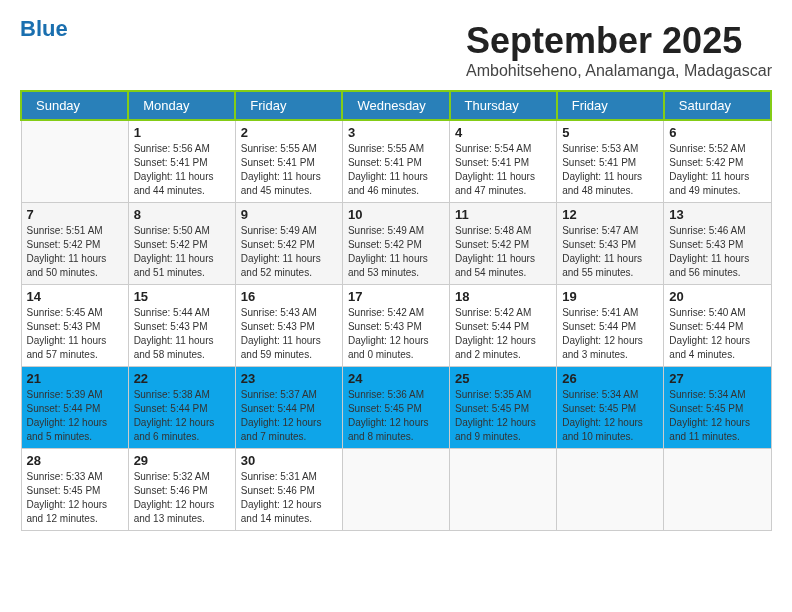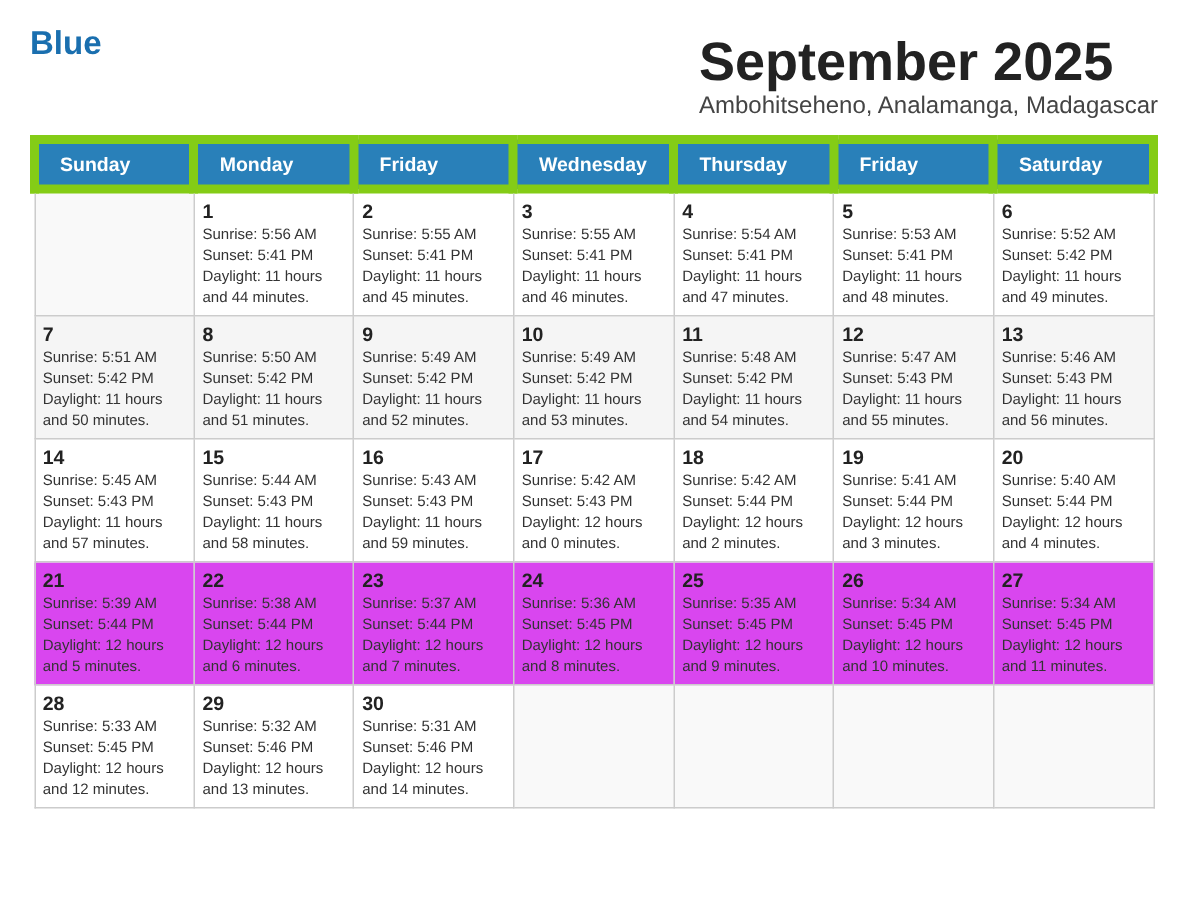--- a/index.html
+++ b/index.html
@@ -36,22 +36,22 @@
       width: 100%;
       border-collapse: collapse;
       font-size: 11px;
     }
     thead tr th {
       background: #2980b9;
       color: #fff;
       padding: 6px 14px;
       text-align: left;
       font-size: 13px;
-      font-weight: bold;
-      border: 6px solid #84cc16;
+      font-weight: normal;
+      border: 2px solid #84cc16;
     }
     tbody tr td {
       border: 1px solid #ccc;
       vertical-align: top;
       padding: 4px 5px;
       height: 80px;
       width: 107px;
     }
     tbody tr td.empty {
       background: #f9f9f9;
@@ -175,21 +175,21 @@
         </td>
         <td>
           <span class="day-number">19</span>
           <div class="day-info">Sunrise: 5:41 AM<br>Sunset: 5:44 PM<br>Daylight: 12 hours and 3 minutes.</div>
         </td>
         <td>
           <span class="day-number">20</span>
           <div class="day-info">Sunrise: 5:40 AM<br>Sunset: 5:44 PM<br>Daylight: 12 hours and 4 minutes.</div>
         </td>
       </tr>
-      <tr style="background: #d946ef;">
+      <tr style="background: #0ea5e9;">
         <td>
           <span class="day-number">21</span>
           <div class="day-info">Sunrise: 5:39 AM<br>Sunset: 5:44 PM<br>Daylight: 12 hours and 5 minutes.</div>
         </td>
         <td>
           <span class="day-number">22</span>
           <div class="day-info">Sunrise: 5:38 AM<br>Sunset: 5:44 PM<br>Daylight: 12 hours and 6 minutes.</div>
         </td>
         <td>
           <span class="day-number">23</span>

